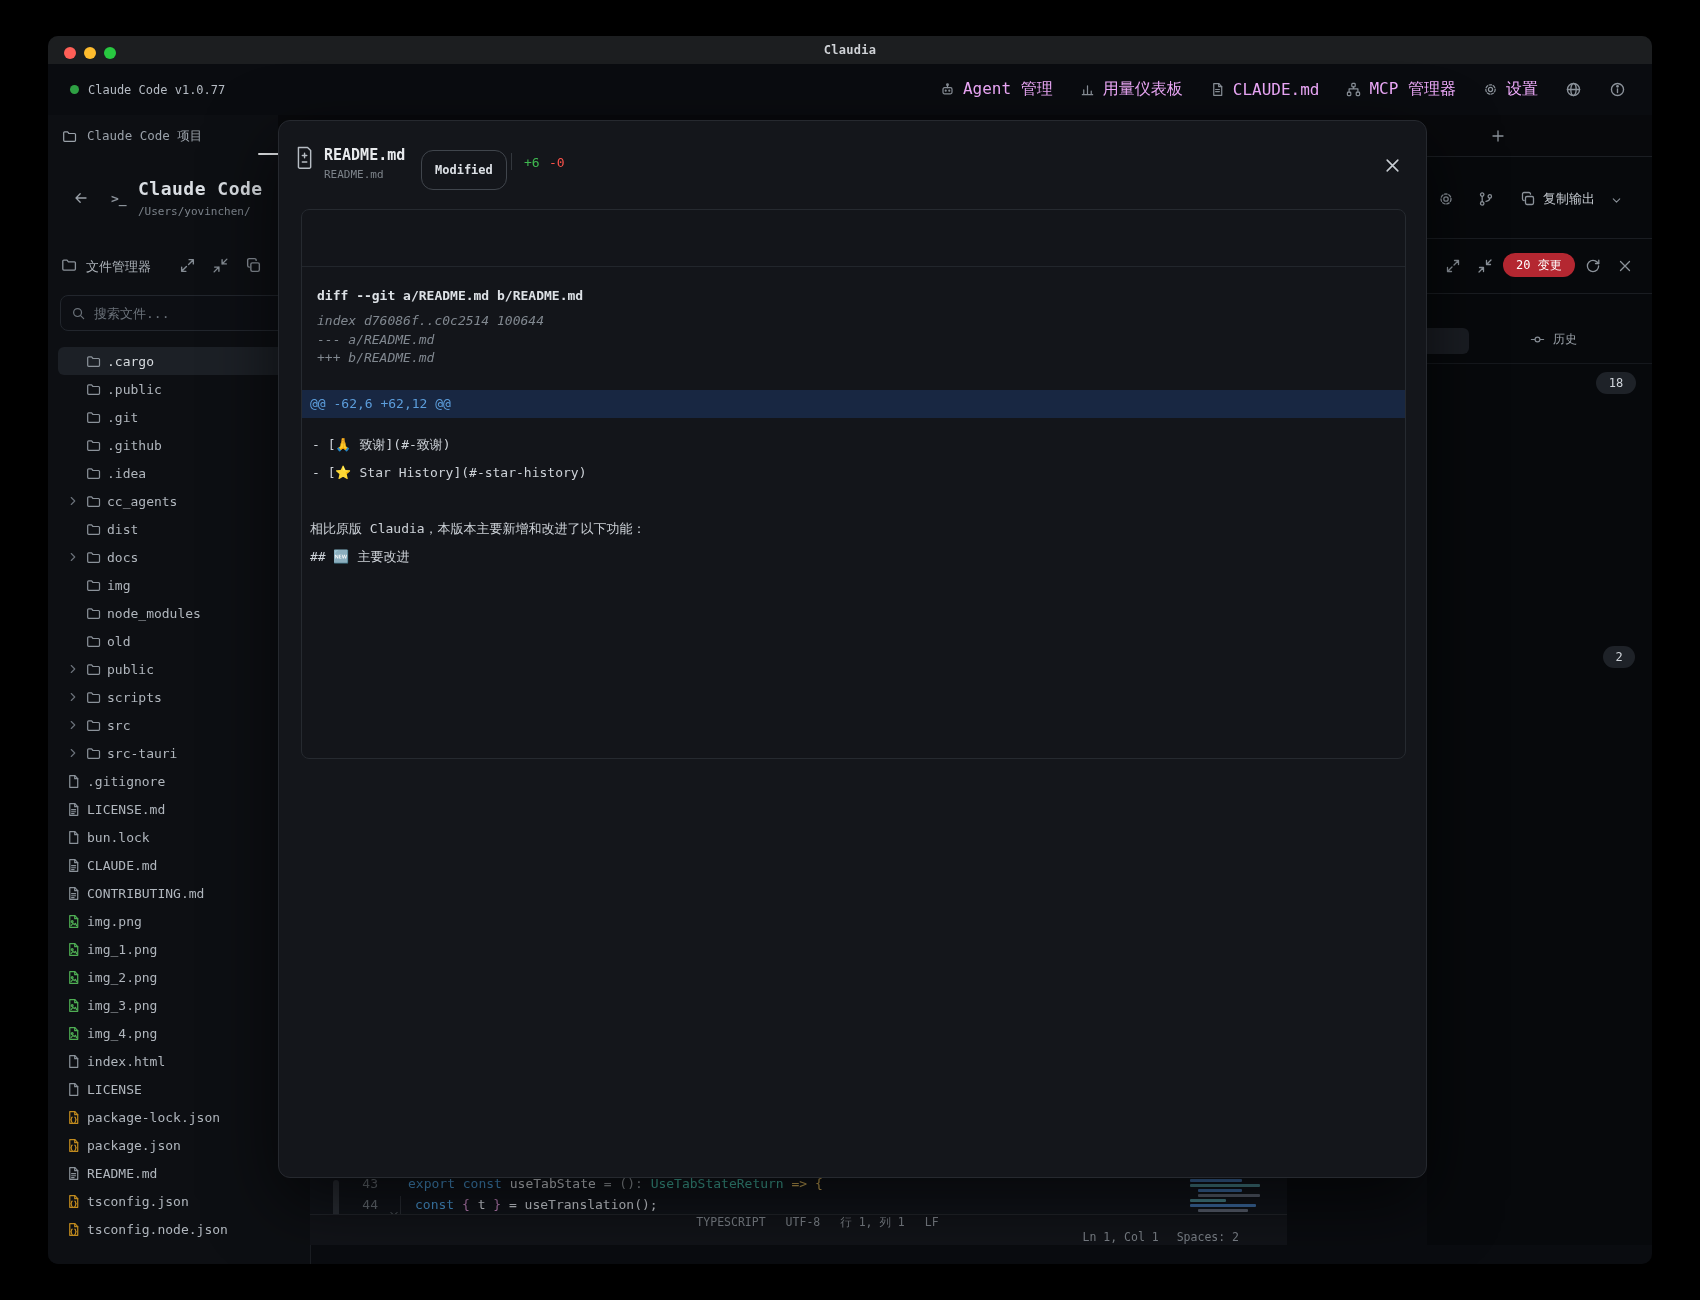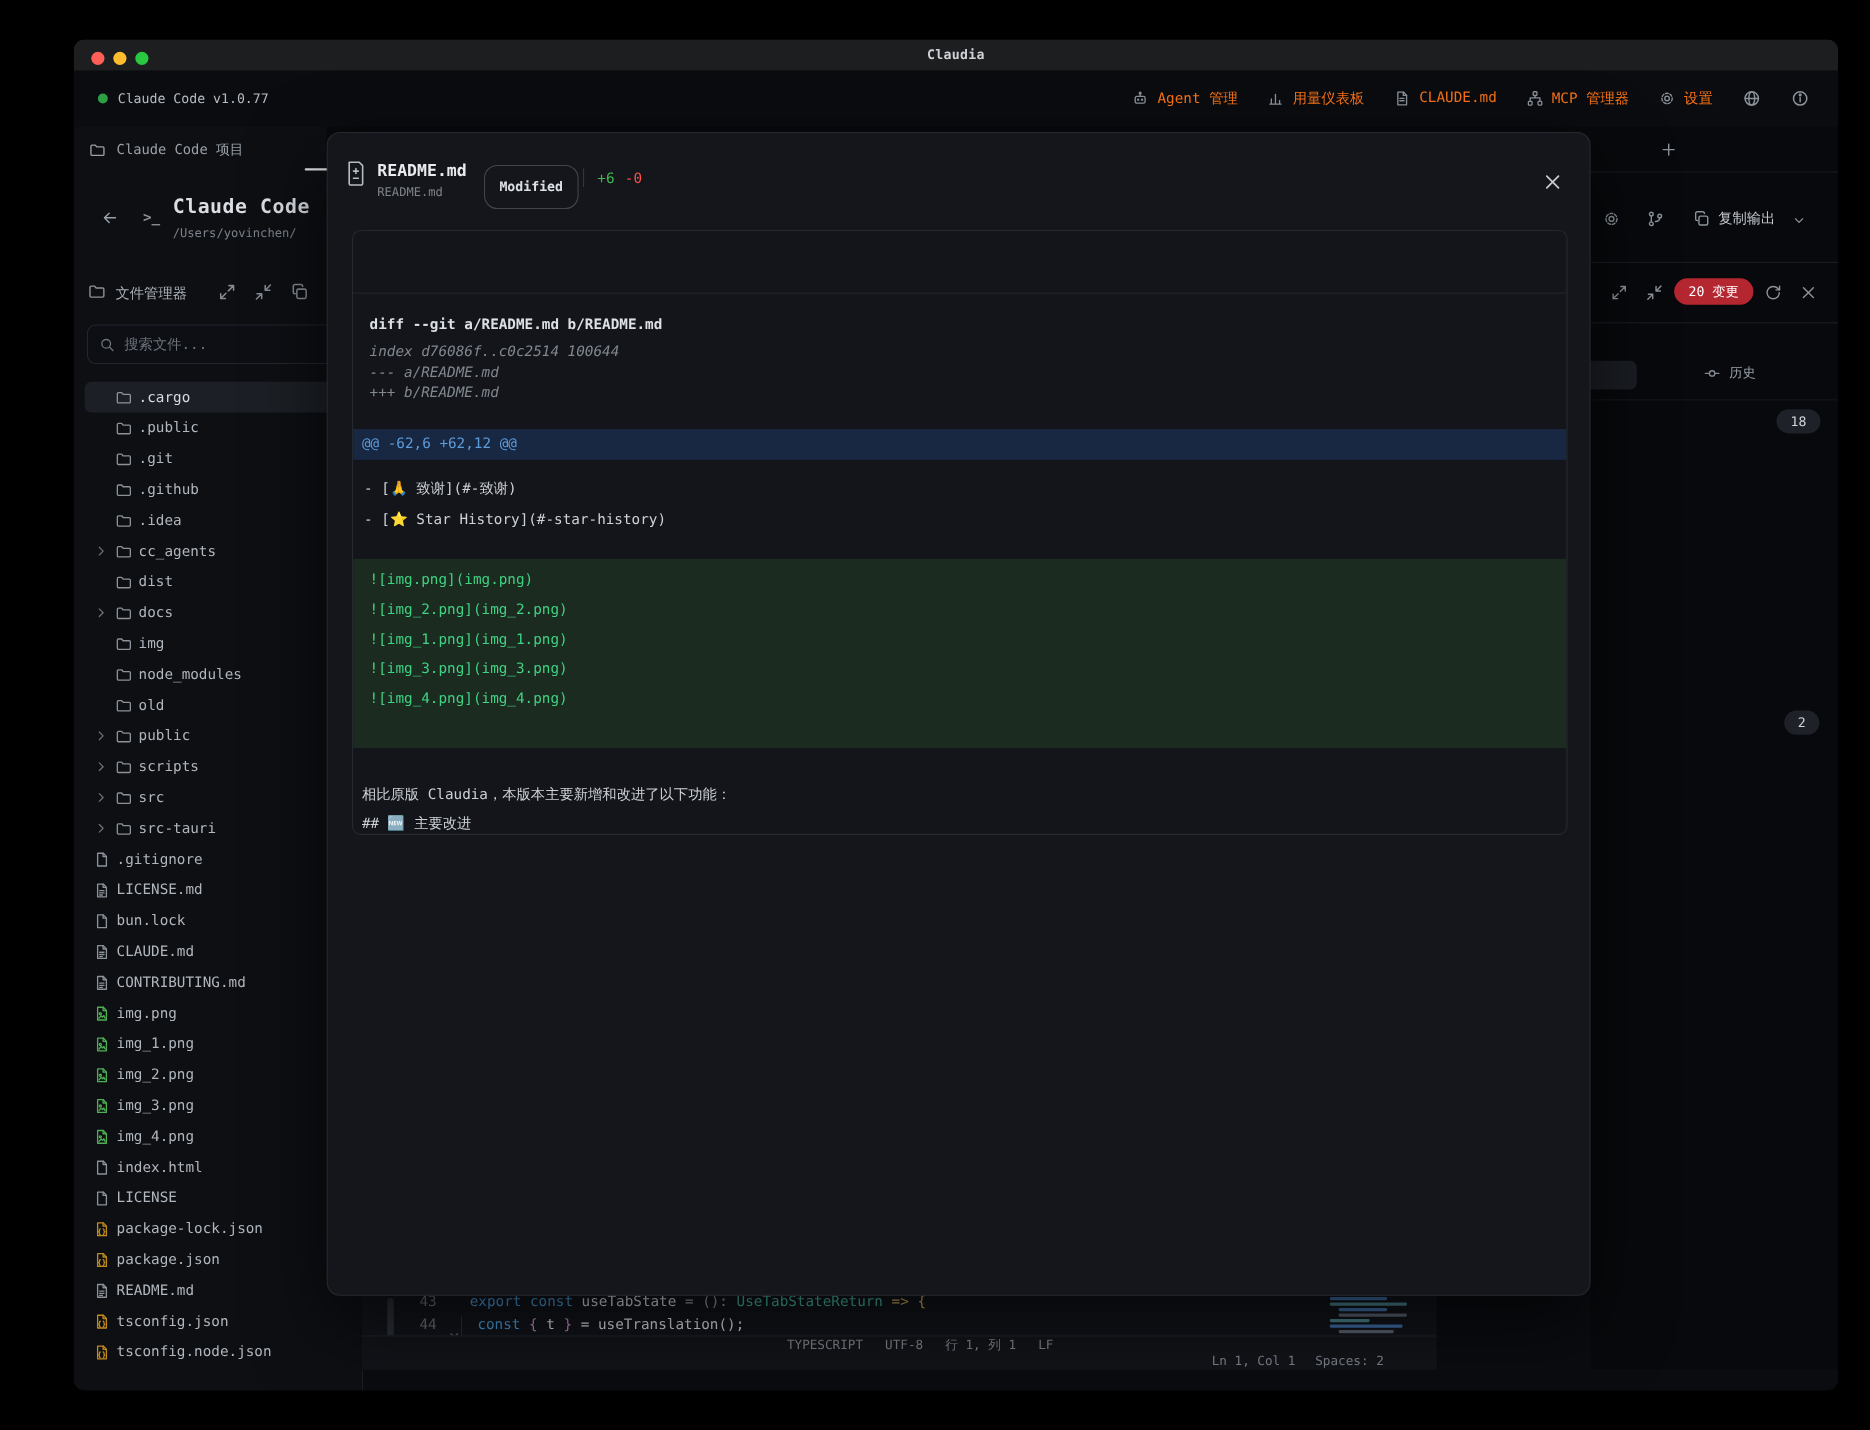--- a/index.html
+++ b/index.html
@@ -2,34 +2,34 @@
 <html><head>
 <meta charset="utf-8">
 <style>
   * { margin:0; padding:0; box-sizing:border-box; }
   html,body { width:1700px; height:1300px; background:#000; overflow:hidden;
     font-family:"DejaVu Sans Mono","Liberation Mono",monospace; }
   svg.i { fill:none; stroke:currentColor; stroke-width:1.3; stroke-linecap:round; stroke-linejoin:round; display:block; }
 
   
   #window { position:absolute; left:48px; top:36px; width:1604px; height:1228px;
-    background:#0a0c10; border-radius:10px; overflow:hidden;margin-left:19px; }
+    background:#0a0c10; border-radius:10px; overflow:hidden; }
 
   
   #titlebar { position:absolute; left:0; top:0; width:100%; height:28px; background:#1c1e20;
     display:flex; align-items:center; justify-content:center; }
   .tl { position:absolute; top:11px; width:12px; height:12px; border-radius:50%; }
   #tl-close{ left:16px; background:#ff5f57; } #tl-min{ left:36px; background:#febc2e; } #tl-max{ left:56px; background:#28c840; }
   #win-title { font-size:12px; font-weight:bold; color:#cfd2d6; letter-spacing:.3px; }
 
   
   #appheader { position:absolute; left:0; top:28px; width:100%; height:51px; display:flex; align-items:center; }
   #version { display:flex; align-items:center; gap:9px; margin-left:22px; color:#b6bcc4; font-size:12px; }
   #version .dot { width:9px; height:9px; border-radius:50%; background:#2ea043; }
-  #nav { position:absolute; right:26px; top:0; height:51px; display:flex; align-items:center; gap:27px; color:#f97316; font-size:13px; }
+  #nav { position:absolute; right:26px; top:0; height:51px; display:flex; align-items:center; gap:27px; color:#f0abfc; font-size:16px; }
   .nav-item { display:flex; align-items:center; gap:8px; cursor:pointer; }
   .nav-item svg { color:#8b929a; }
 
   
   #tabbar { position:absolute; left:0; top:79px; width:100%; height:42px; background:#08090c; border-bottom:1px solid #1b1e23; }
   #project-tab { position:absolute; left:0; top:0; width:230px; height:42px; display:flex; align-items:center; gap:10px;
     padding-left:14px; color:#9aa1a9; font-size:12.5px; background:#0d0f13; }
   #tab-underline { position:absolute; left:210px; top:38px; width:64px; height:2px; background:#e8eaed; border-radius:2px; }
   #new-tab-btn { position:absolute; right:146px; top:13px; width:16px; height:16px; color:#8b929a; }
 
@@ -839,27 +839,19 @@
         <div id="d-header" class="pad">diff --git a/README.md b/README.md</div>
         <div class="d-meta pad">index d76086f..c0c2514 100644</div>
         <div class="d-meta pad">--- a/README.md</div>
         <div class="d-meta pad">+++ b/README.md</div>
         <div id="d-hunk">@@ -62,6 +62,12 @@</div>
         <div id="ctx-block">
 
         <div class="ctx-line">- [🙏 致谢](#-致谢)</div>
             <div class="ctx-line">- [⭐ Star History](#-star-history)</div>
           </div>
-        <div id="added-block">
-
-        <div class="added-line">![img.png](img.png)</div>
-            <div class="added-line">![img_2.png](img_2.png)</div>
-            <div class="added-line">![img_1.png](img_1.png)</div>
-            <div class="added-line">![img_3.png](img_3.png)</div>
-            <div class="added-line">![img_4.png](img_4.png)</div>
-          </div>
         <div id="d-body-line">相比原版 Claudia，本版本主要新增和改进了以下功能：</div>
         <div id="d-heading">## 🆕 主要改进</div>
       </div>
     </div>
   </div>
 
 </div>
 
 </body></html>

